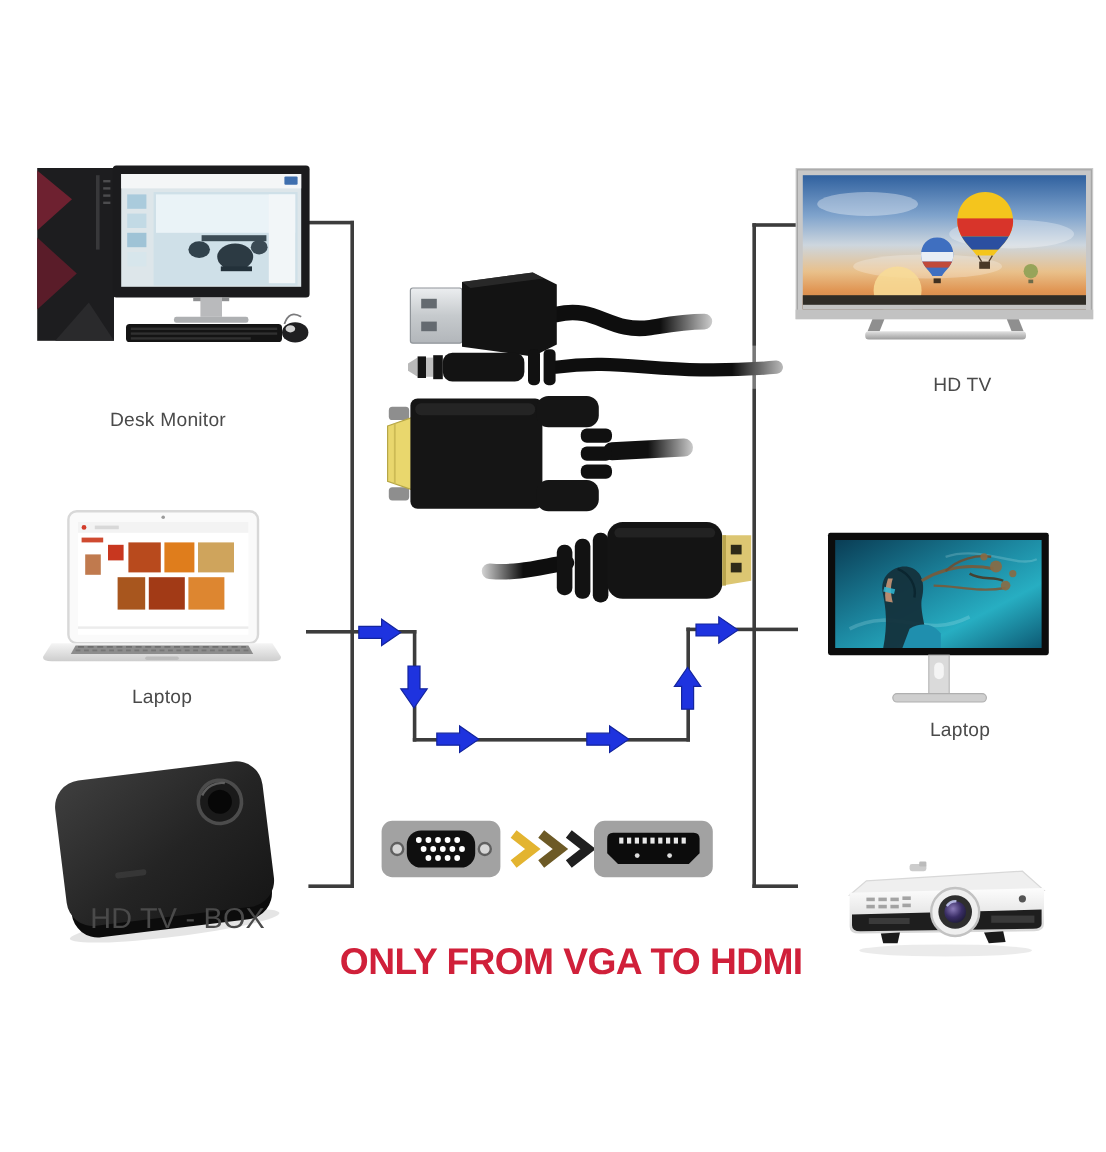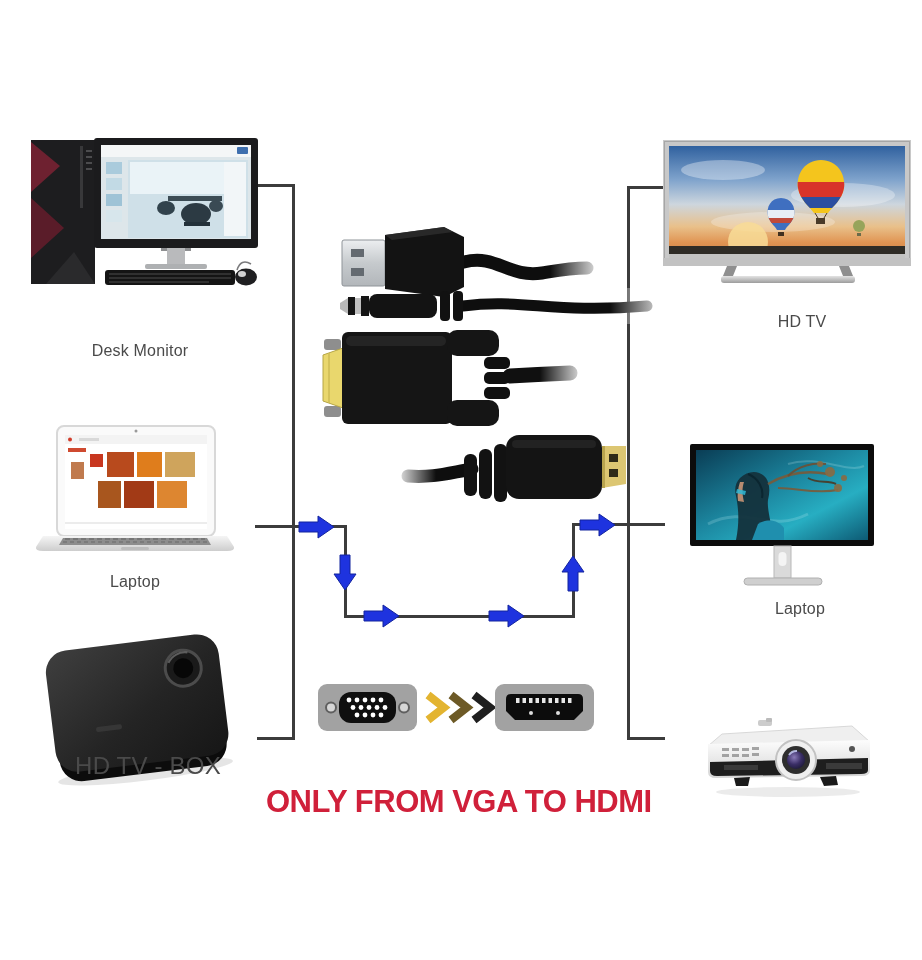--- a/index.html
+++ b/index.html
@@ -6,21 +6,21 @@
   .canvas{
     position:relative;width:922px;height:960px;margin:0 auto;
     background:#ffffff;overflow:hidden;
     font-family:"Liberation Sans", sans-serif;
   }
   .label{
     position:absolute;text-align:center;color:#4a4a4a;
     font-size:16px;letter-spacing:.2px;
   }
   .caption{
-    position:absolute;left:266px;top:784px;width:420px;
+    position:absolute;left:266px;top:784px;width:420px;text-align:center;
     color:#d0203a;font-size:31px;font-weight:bold;letter-spacing:-.5px;
   }
   .dev{position:absolute;}
   .wire{position:absolute;background:#3c3c3c;}
   .arrow{position:absolute;width:36px;height:24px;}
   .arrow.down{transform:rotate(90deg);}
   .arrow.up{transform:rotate(-90deg);}
   svg{display:block;overflow:visible;}
 </style>
 </head>

